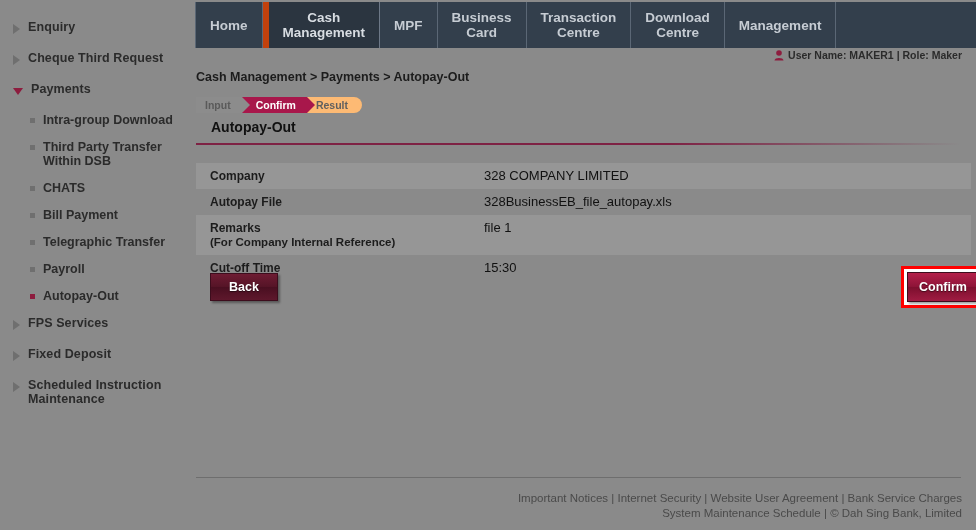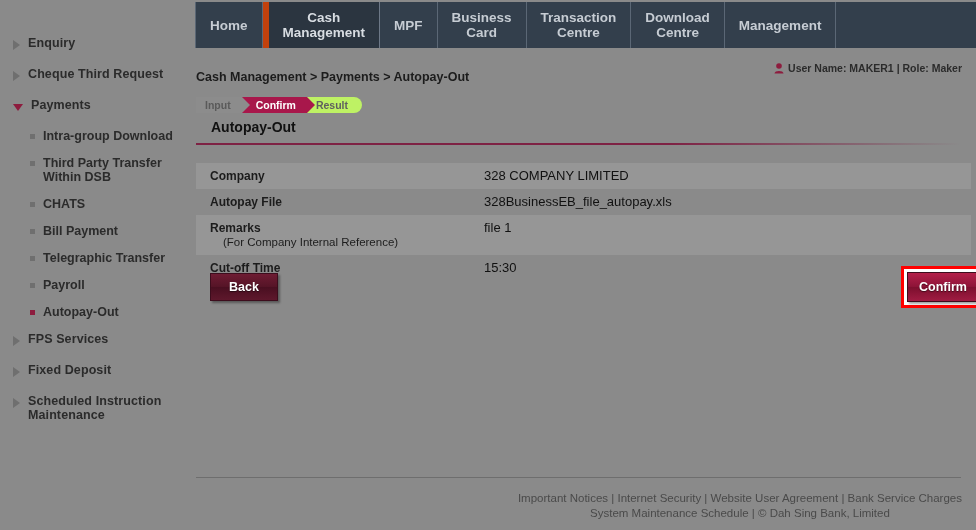--- a/index.html
+++ b/index.html
@@ -17,21 +17,21 @@
   }
 
   
   #sidebar {
     position: absolute;
     left: 0;
     top: 0;
     width: 195px;
     height: 530px;
     background: #8a8a8a;
-    padding-top: 36px;
+    padding-top: 20px;
     box-sizing: border-box;
   }
   .side-group {
     display: flex;
     align-items: flex-start;
     padding: 0 0 0 13px;
     margin-bottom: 17px;
     cursor: pointer;
   }
   .side-group .tri {
@@ -120,21 +120,21 @@
     position: absolute;
     left: 195px;
     top: 48px;
     width: 781px;
     height: 482px;
     box-sizing: border-box;
   }
   #userline {
     position: absolute;
     right: 14px;
-    top: 14px;
+    top: 1px;
     font-size: 10.5px;
     font-weight: bold;
     color: #2b2b2b;
     display: flex;
     align-items: center;
     white-space: nowrap;
   }
   #userline .person {
     margin-right: 4px;
     display: inline-block;
@@ -157,21 +157,21 @@
     height: 32px;
   }
   .step {
     position: relative;
     height: 16px;
     display: flex;
     align-items: center;
     font-size: 10.5px;
     font-weight: bold;
     padding: 0 11px 0 9px;
-    background: #bef264;
+    background: #fdba74;
     color: #5f5f5f;
     box-sizing: border-box;
     cursor: pointer;
   }
   .step .arrow {
     position: absolute;
     right: -8px;
     top: 0;
     width: 0; height: 0;
     border-top: 8px solid transparent;
@@ -219,21 +219,21 @@
   #datatable td {
     padding: 6px 0 6px 14px;
     font-size: 12px;
     font-weight: bold;
     color: #1c1c1c;
     vertical-align: top;
     line-height: 14px;
   }
   #datatable td.label { width: 260px; }
   #datatable td.value { font-weight: normal; font-size: 13px; color: #111; }
-  .sublabel { display: block; font-size: 11.5px; font-weight: normal; margin-left: 13px; }
+  .sublabel { display: block; font-size: 11.5px; font-weight: bold; }
 
   
   #buttons {
     position: absolute;
     left: 15px;
     top: 218px;
     width: 775px;
     display: flex;
     justify-content: space-between;
     align-items: center;
@@ -277,21 +277,21 @@
     left: 1px;
     top: 429px;
     width: 765px;
     height: 1px;
     background: #6e6e6e;
   }
   #footer {
     position: absolute;
     right: 14px;
     top: 443px;
-    text-align: center;
+    text-align: right;
     font-size: 11.5px;
     color: #4a4a4a;
     line-height: 15px;
   }
   #footer a {
     color: #4a4a4a;
     text-decoration: none;
     cursor: pointer;
   }
   .sep { color: #4a4a4a; }

